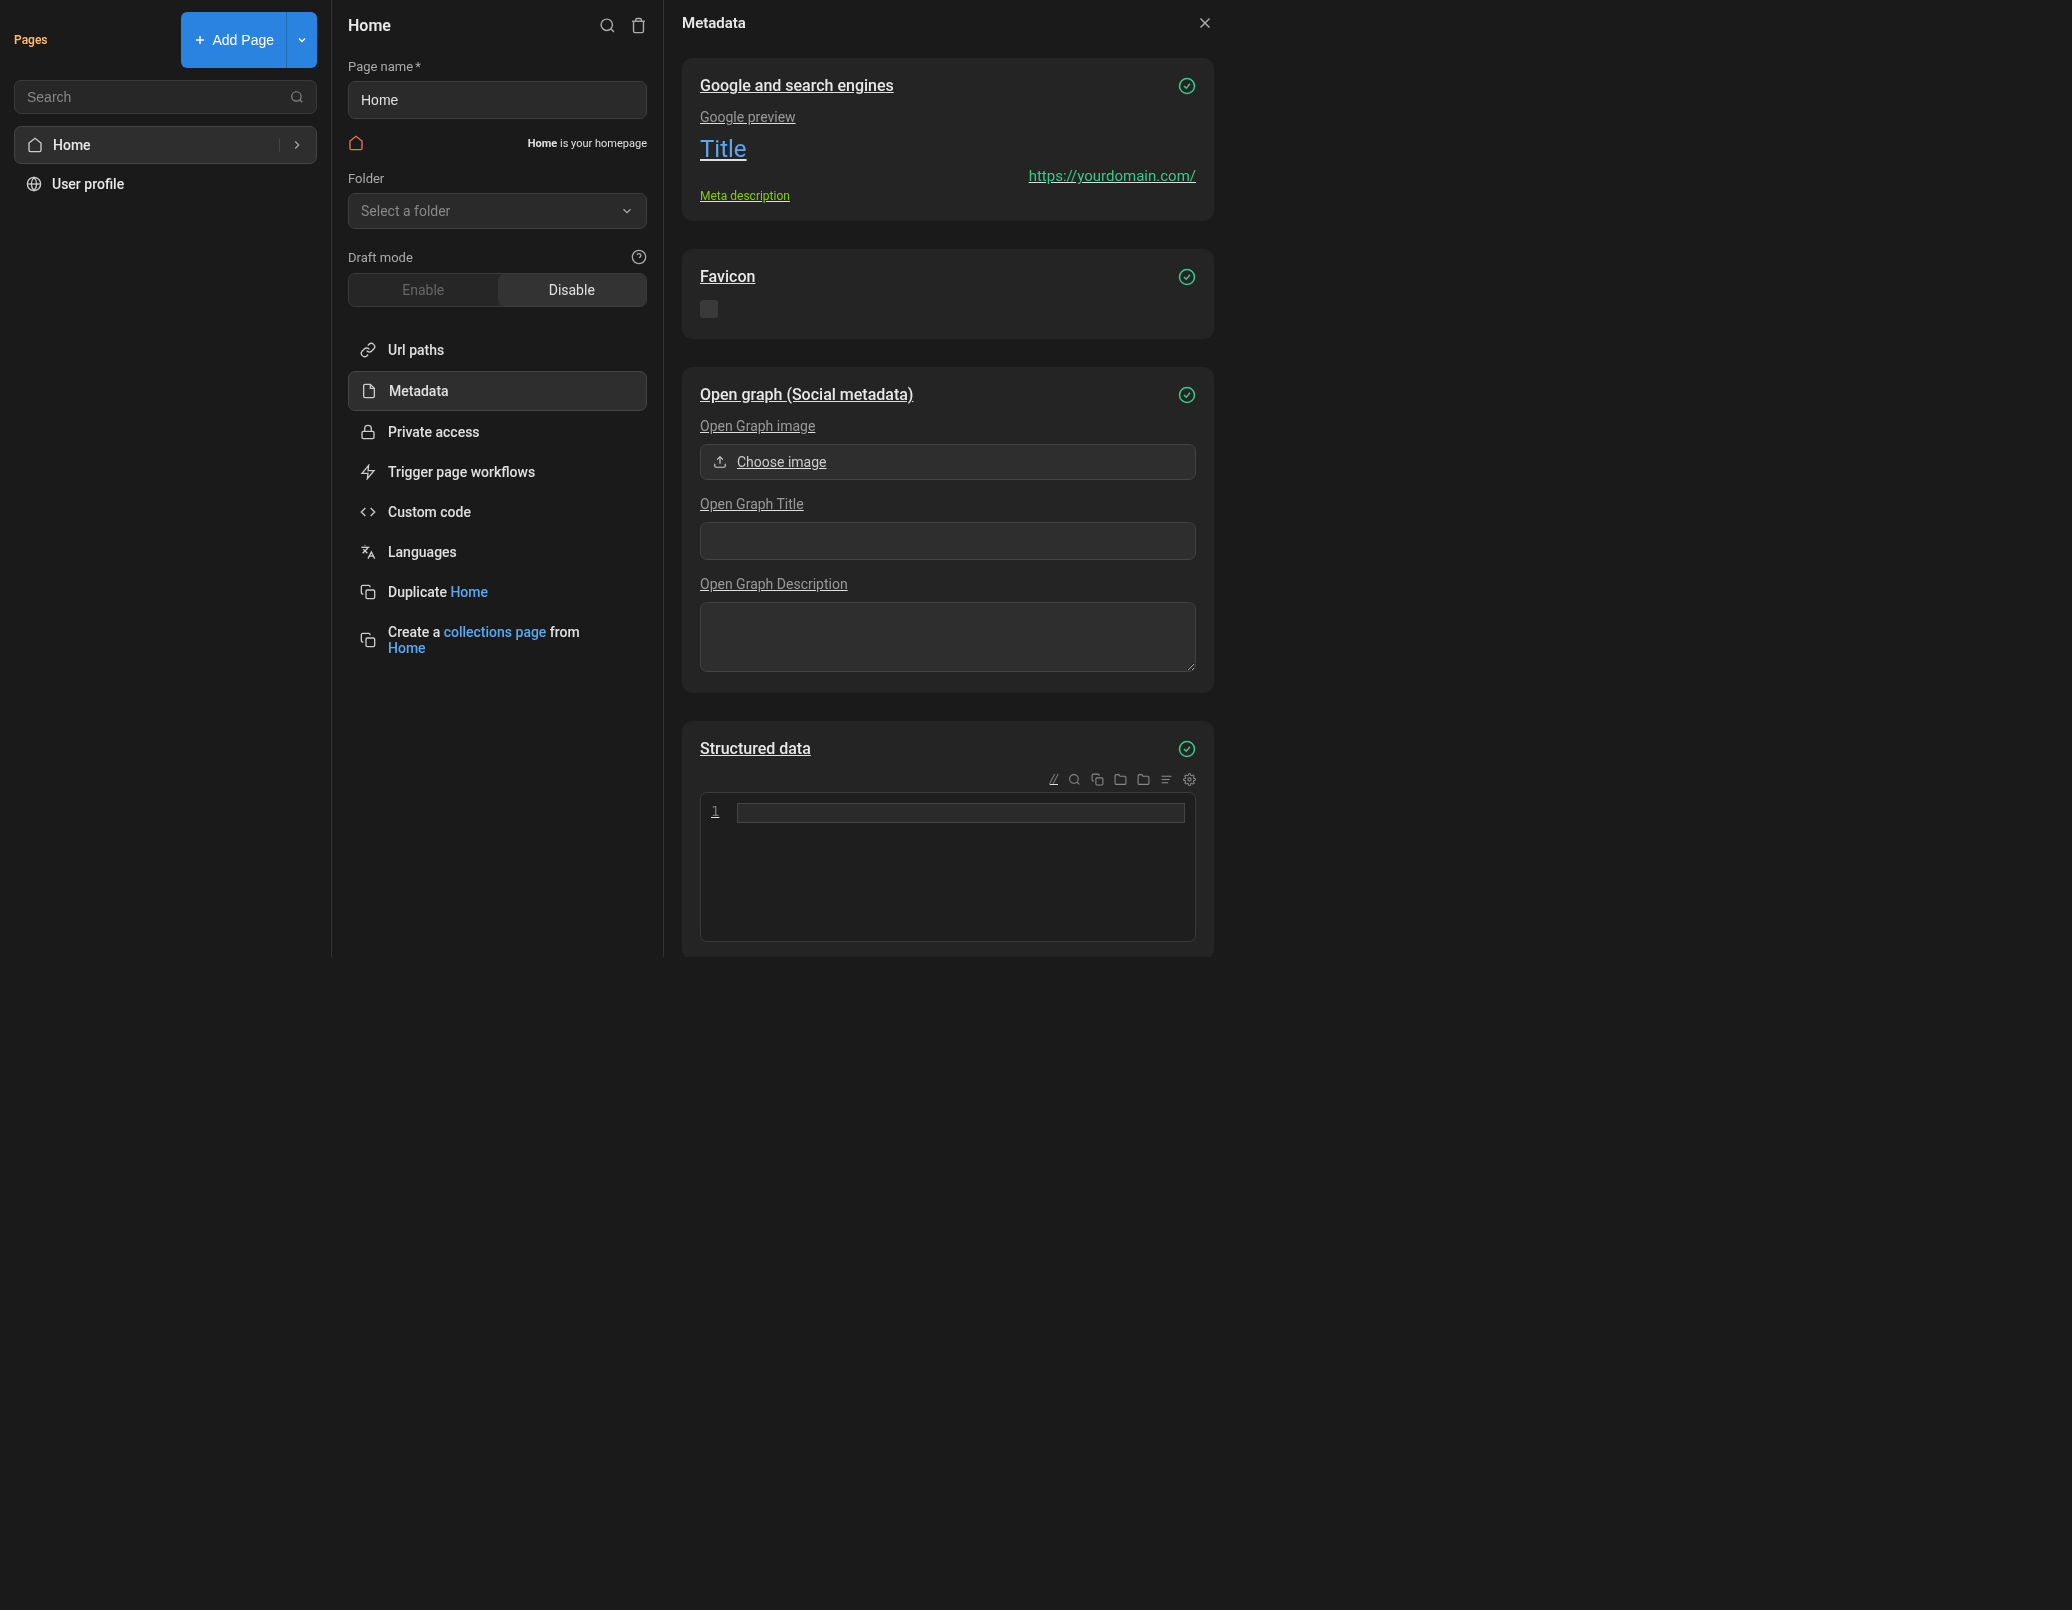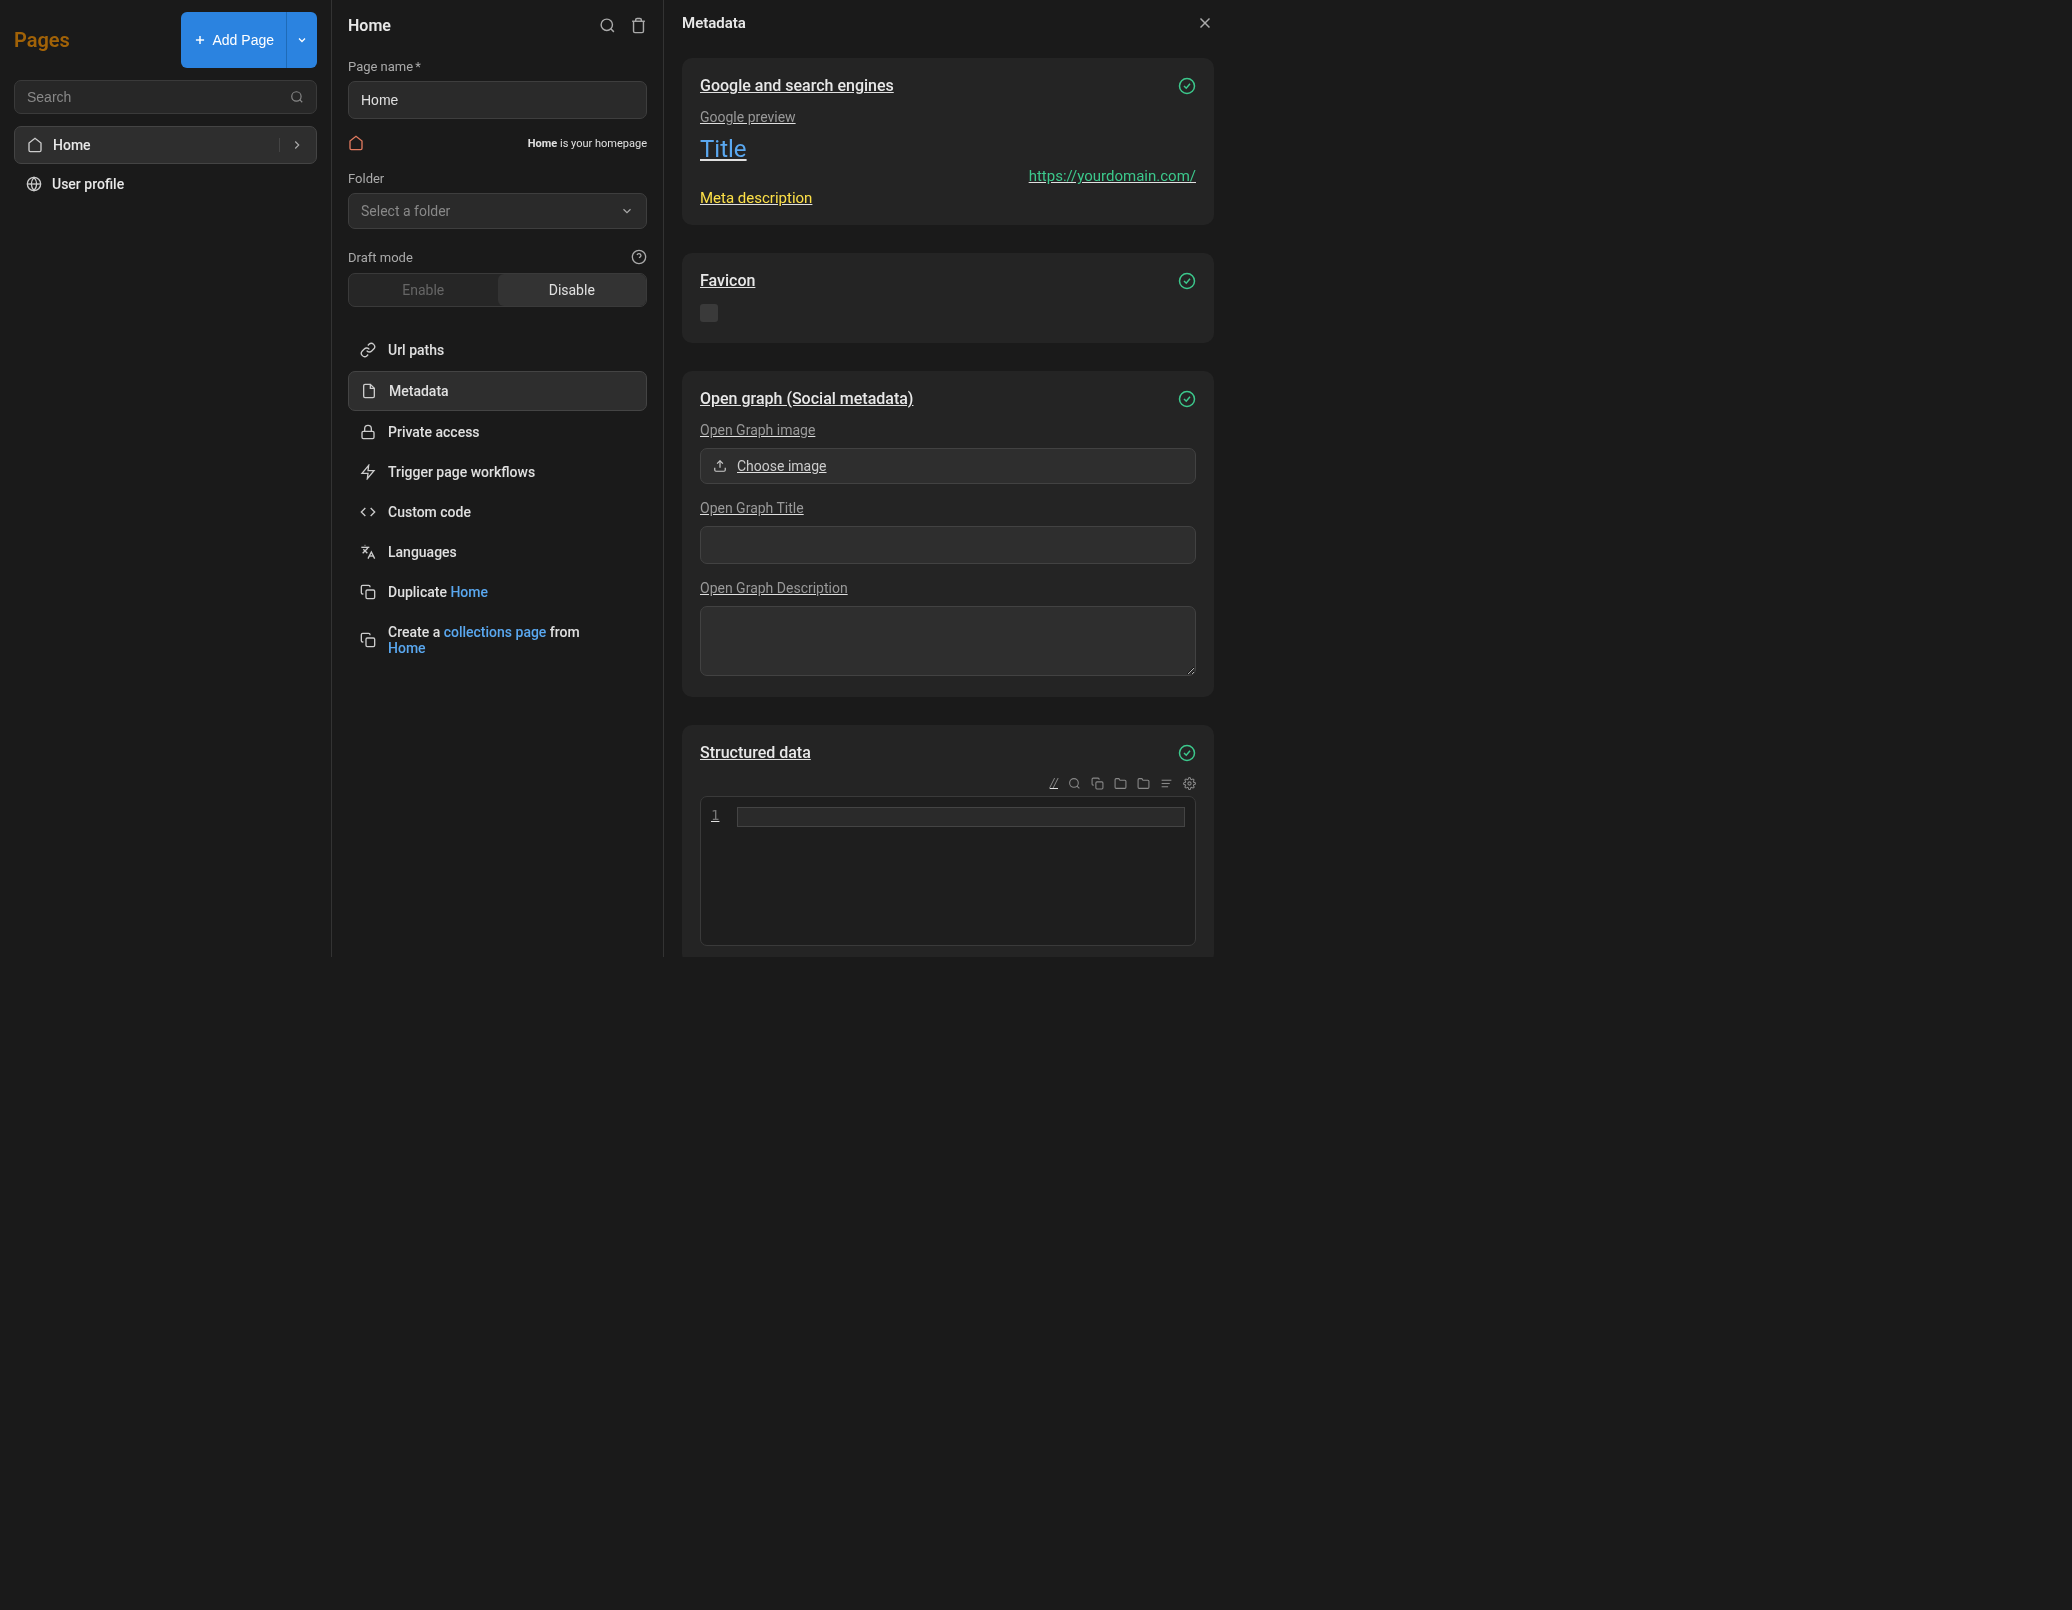--- a/index.html
+++ b/index.html
@@ -21,23 +21,23 @@
   padding: 12px 14px;
   border-right: 1px solid #333;
 }
 .sidebar-header {
   display: flex;
   align-items: center;
   justify-content: space-between;
   margin-bottom: 12px;
 }
 .sidebar-title {
-  font-size: 20px;
+  font-size: 12px;
   font-weight: 600;
-  color: #a16207;
+  color: #fdba74;
 }
 .add-page-group {
   display: flex;
 }
 .add-page-btn {
   background: #2b83e0;
   color: #fff;
   border: none;
   padding: 20px 12px;
   border-radius: 6px 0 0 6px;
@@ -259,22 +259,22 @@
   color: #5aa8f0;
   margin-bottom: 4px;
 }
 .preview-url {
   font-size: 15px;
   color: #3cc88c;
   margin-bottom: 4px;
   text-align: right;
 }
 .preview-desc {
-  font-size: 15px;
-  color: #fde047;
+  font-size: 12px;
+  color: #84cc16;
 }
 .favicon-placeholder {
   width: 18px;
   height: 18px;
   background: #3a3a3a;
   border-radius: 3px;
   display: inline-block;
 }
 .choose-img-btn {
   width: 100%;

